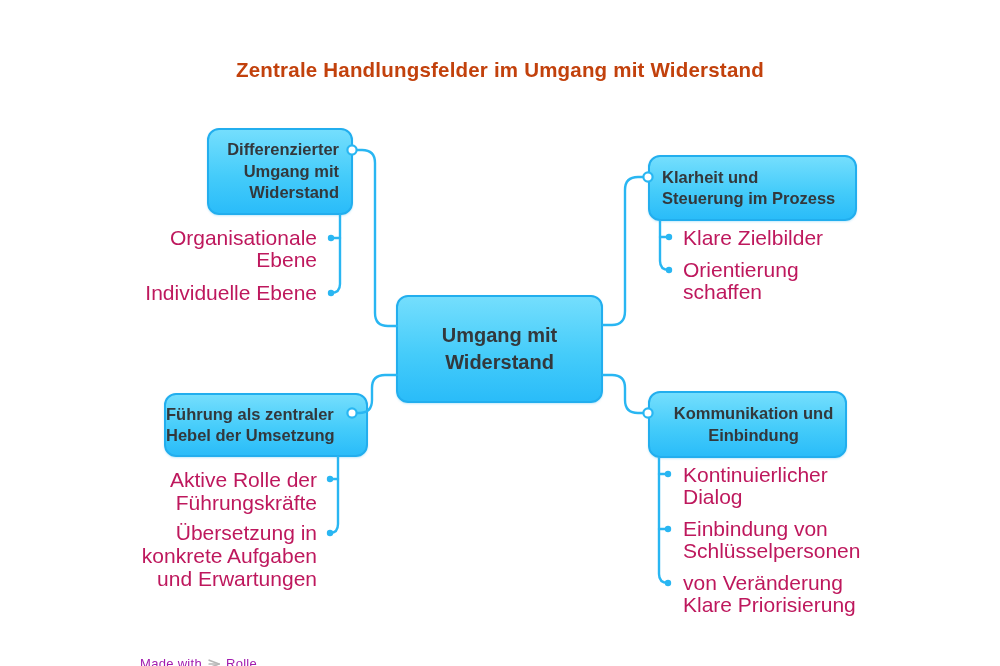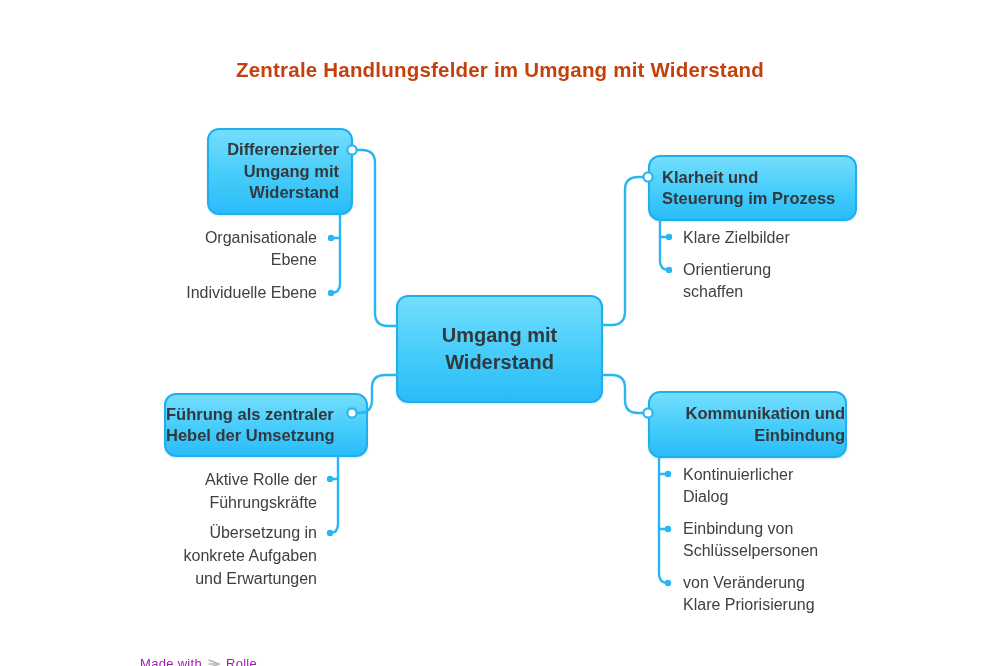--- a/index.html
+++ b/index.html
@@ -41,28 +41,28 @@
     color: #33383c;
     font-weight: 700;
     font-size: 16.5px;
     line-height: 21.5px;
     box-shadow: 0 1px 2px rgba(34, 174, 238, 0.25);
   }
   .node .nline { white-space: nowrap; }
   .node-tl { left: 207px; top: 128px; width: 146px; height: 87px; align-items: flex-end; padding-right: 12px; text-align: right; }
   .node-tr { left: 648px; top: 155px; width: 209px; height: 66px; align-items: flex-start; padding-left: 12px; text-align: right; }
   .node-bl { left: 164px; top: 393px; width: 204px; height: 64px; align-items: flex-start; text-align: center; }
-  .node-br { left: 648px; top: 391px; width: 199px; height: 67px; align-items: flex-end; padding-left: 12px; text-align: left; }
+  .node-br { left: 648px; top: 391px; width: 199px; height: 67px; align-items: center; padding-left: 12px; text-align: left; }
   .node-center { left: 396px; top: 295px; width: 207px; height: 108px; align-items: center; text-align: center; font-size: 20px; line-height: 27px; }
   .leaf {
     position: absolute;
     z-index: 1;
-    font-size: 16px;
+    font-size: 21px;
     line-height: 22px;
-    color: #404040;
+    color: #be185d;
   }
   .leaf div { white-space: nowrap; }
   .leaf-r { text-align: right; }
   .leaf-lh23 { line-height: 23px; }
   .watermark {
     position: absolute;
     left: 140px;
     top: 656px;
     display: flex;
     align-items: center;

